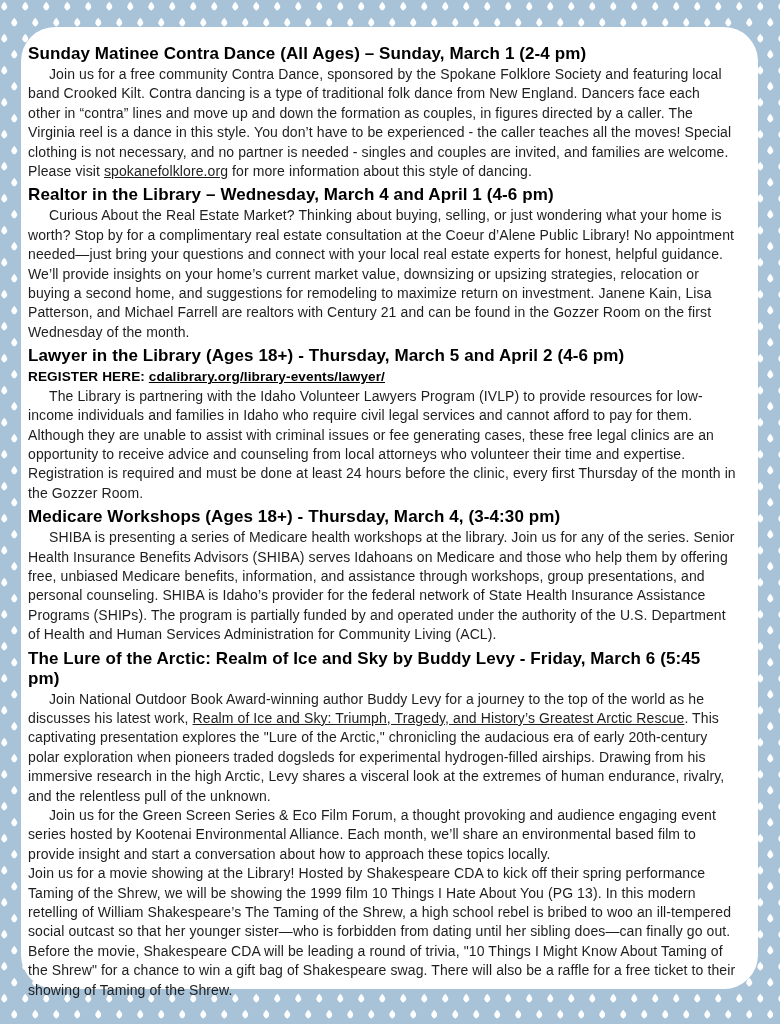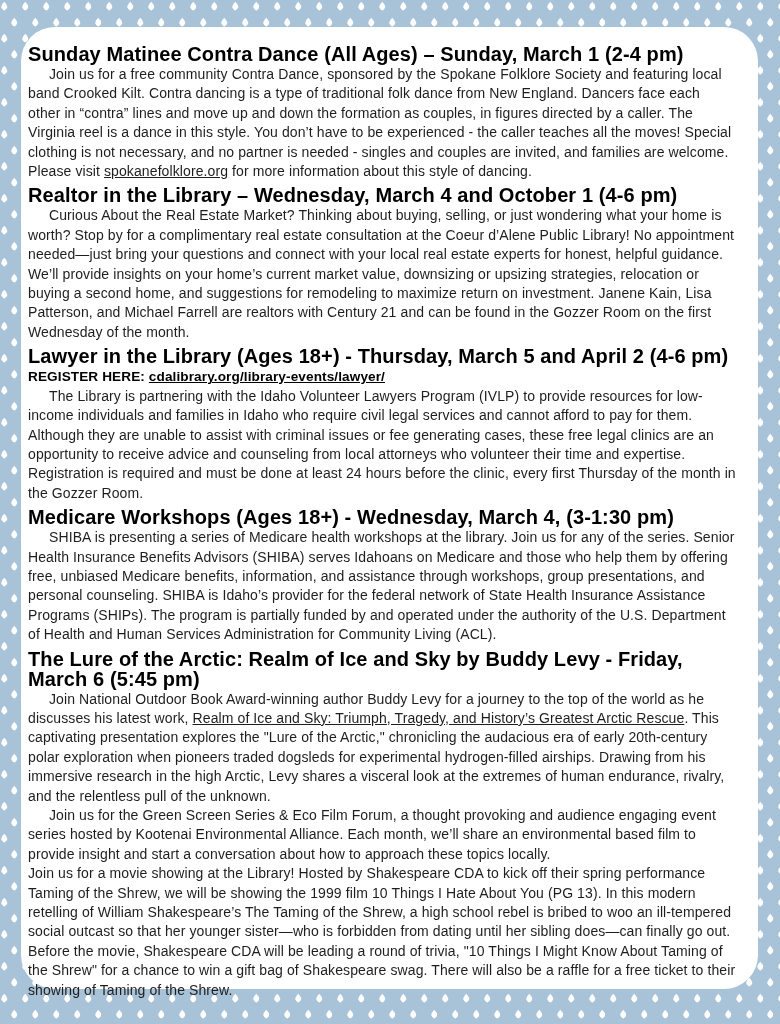--- a/index.html
+++ b/index.html
@@ -34,21 +34,21 @@
     z-index:1;
   }
   .content{
     position:absolute;left:28px;top:44px;width:708px;
     z-index:2;
     font-size:14px;line-height:19.4px;
     letter-spacing:.1px;
     color:var(--text-dark);
   }
   h2.event-heading{
-    font-size:20px;line-height:20px;
+    font-size:17px;line-height:20px;
     font-weight:700;color:var(--heading-black);
     margin:4px 0 1px 0;letter-spacing:.1px;
   }
   h2.event-heading:first-child{margin-top:0;}
   p.event-desc{margin:0;}
   p.indent{text-indent:21px;}
   .register-line{
     font-weight:700;font-size:13.6px;line-height:19.4px;
     color:var(--heading-black);
   }
@@ -486,25 +486,25 @@
       <div class="drop" style="left: 683px; top: 1011px;"></div>
       <div class="drop" style="left: 704px; top: 1011px;"></div>
       <div class="drop" style="left: 725px; top: 1011px;"></div>
       <div class="drop" style="left: 746px; top: 1011px;"></div>
       <div class="drop" style="left: 767px; top: 1011px;"></div>
     </div>
   <div class="panel"></div>
   <main class="content" id="content">
       <h2 class="event-heading">Sunday Matinee Contra Dance (All Ages) – Sunday, March 1 (2-4 pm)</h2>
       <p class="event-desc indent"><span>Join us for a free community Contra Dance, sponsored by the Spokane Folklore Society and featuring local band Crooked Kilt. Contra dancing is a type of traditional folk dance from New England. Dancers face each other in “contra” lines and move up and down the formation as couples, in figures directed by a caller. The Virginia reel is a dance in this style. You don’t have to be experienced - the caller teaches all the moves! Special clothing is not necessary, and no partner is needed - singles and couples are invited, and families are welcome. Please visit </span><span class="u link">spokanefolklore.org</span><span> for more information about this style of dancing.</span></p>
-      <h2 class="event-heading">Realtor in the Library – Wednesday, March 4 and October 1 (4-6 pm)</h2>
+      <h2 class="event-heading">Realtor in the Library – Wednesday, March 4 and April 1 (4-6 pm)</h2>
       <p class="event-desc indent"><span>Curious About the Real Estate Market? Thinking about buying, selling, or just wondering what your home is worth? Stop by for a complimentary real estate consultation at the Coeur d’Alene Public Library! No appointment needed—just bring your questions and connect with your local real estate experts for honest, helpful guidance. We’ll provide insights on your home’s current market value, downsizing or upsizing strategies, relocation or buying a second home, and suggestions for remodeling to maximize return on investment. Janene Kain, Lisa Patterson, and Michael Farrell are realtors with Century 21 and can be found in the Gozzer Room on the first Wednesday of the month.</span></p>
       <h2 class="event-heading">Lawyer in the Library (Ages 18+) - Thursday, March 5 and April 2 (4-6 pm)</h2>
       <div class="register-line"><span>REGISTER HERE: </span><span class="u link">cdalibrary.org/library-events/lawyer/</span></div>
       <p class="event-desc indent"><span>The Library is partnering with the Idaho Volunteer Lawyers Program (IVLP) to provide resources for low-income individuals and families in Idaho who require civil legal services and cannot afford to pay for them. Although they are unable to assist with criminal issues or fee generating cases, these free legal clinics are an opportunity to receive advice and counseling from local attorneys who volunteer their time and expertise. Registration is required and must be done at least 24 hours before the clinic, every first Thursday of the month in the Gozzer Room.</span></p>
-      <h2 class="event-heading">Medicare Workshops (Ages 18+) - Wednesday, March 4, (3-1:30 pm)</h2>
+      <h2 class="event-heading">Medicare Workshops (Ages 18+) - Thursday, March 4, (3-4:30 pm)</h2>
       <p class="event-desc indent"><span>SHIBA is presenting a series of Medicare health workshops at the library. Join us for any of the series. Senior Health Insurance Benefits Advisors (SHIBA) serves Idahoans on Medicare and those who help them by offering free, unbiased Medicare benefits, information, and assistance through workshops, group presentations, and personal counseling. SHIBA is Idaho’s provider for the federal network of State Health Insurance Assistance Programs (SHIPs). The program is partially funded by and operated under the authority of the U.S. Department of Health and Human Services Administration for Community Living (ACL).</span></p>
       <h2 class="event-heading">The Lure of the Arctic: Realm of Ice and Sky by Buddy Levy - Friday, March 6 (5:45 pm)</h2>
       <p class="event-desc indent"><span>Join National Outdoor Book Award-winning author Buddy Levy for a journey to the top of the world as he discusses his latest work, </span><span class="u ">Realm of Ice and Sky: Triumph, Tragedy, and History’s Greatest Arctic Rescue</span><span>. This captivating presentation explores the "Lure of the Arctic," chronicling the audacious era of early 20th-century polar exploration when pioneers traded dogsleds for experimental hydrogen-filled airships. Drawing from his immersive research in the high Arctic, Levy shares a visceral look at the extremes of human endurance, rivalry, and the relentless pull of the unknown.</span></p>
       <p class="event-desc indent"><span>Join us for the Green Screen Series &amp; Eco Film Forum, a thought provoking and audience engaging event series hosted by Kootenai Environmental Alliance. Each month, we’ll share an environmental based film to provide insight and start a conversation about how to approach these topics locally.</span></p>
       <p class="event-desc"><span>Join us for a movie showing at the Library! Hosted by Shakespeare CDA to kick off their spring performance Taming of the Shrew, we will be showing the 1999 film 10 Things I Hate About You (PG 13). In this modern retelling of William Shakespeare’s The Taming of the Shrew, a high school rebel is bribed to woo an ill-tempered social outcast so that her younger sister—who is forbidden from dating until her sibling does—can finally go out. Before the movie, Shakespeare CDA will be leading a round of trivia, "10 Things I Might Know About Taming of the Shrew" for a chance to win a gift bag of Shakespeare swag. There will also be a raffle for a free ticket to their showing of Taming of the Shrew.</span></p>
     </main>
 </div>
 
 </body></html>

